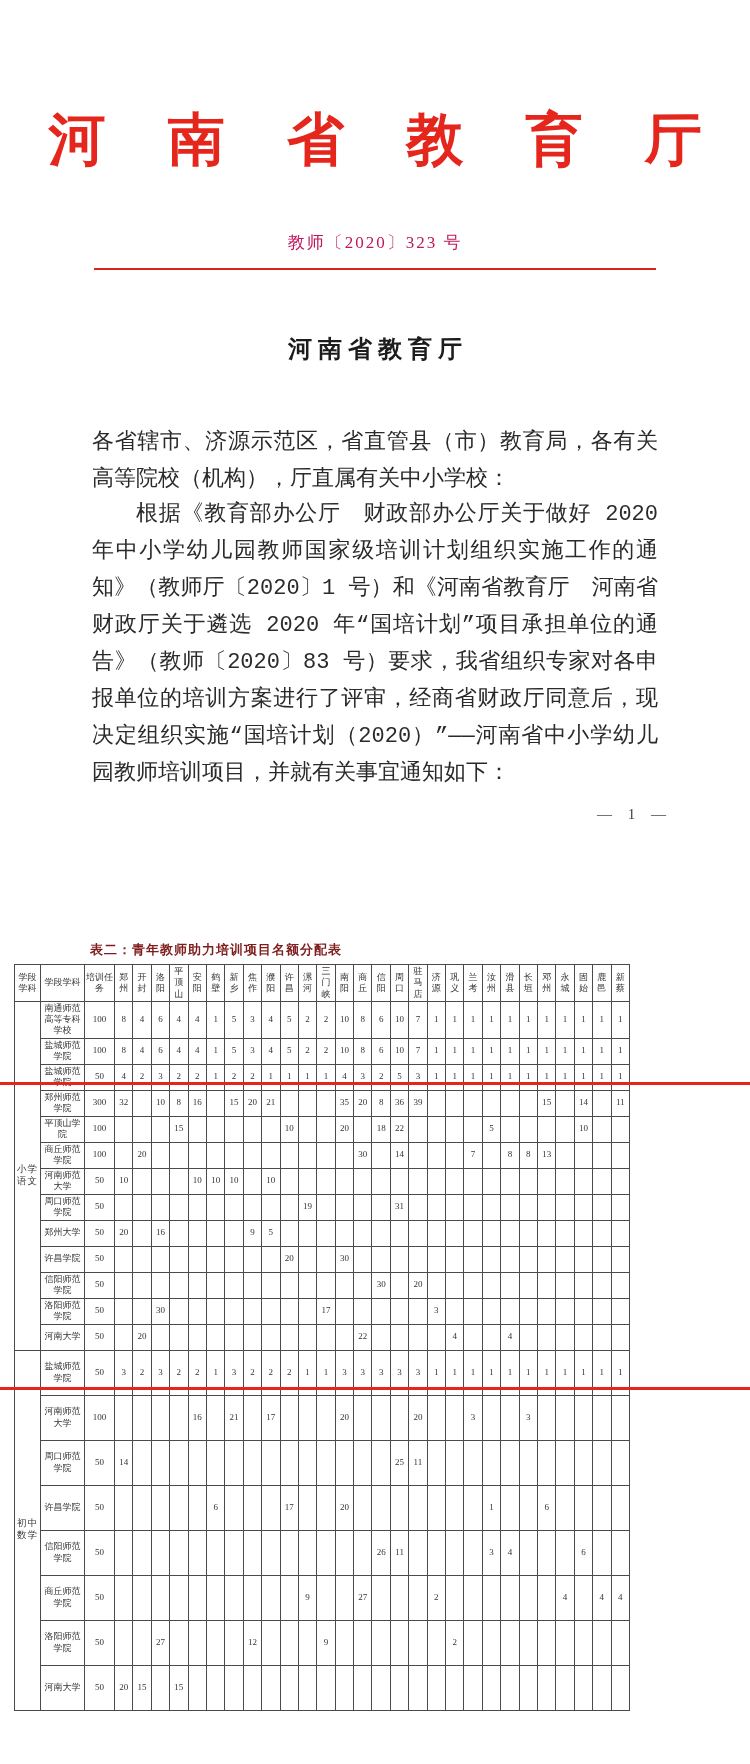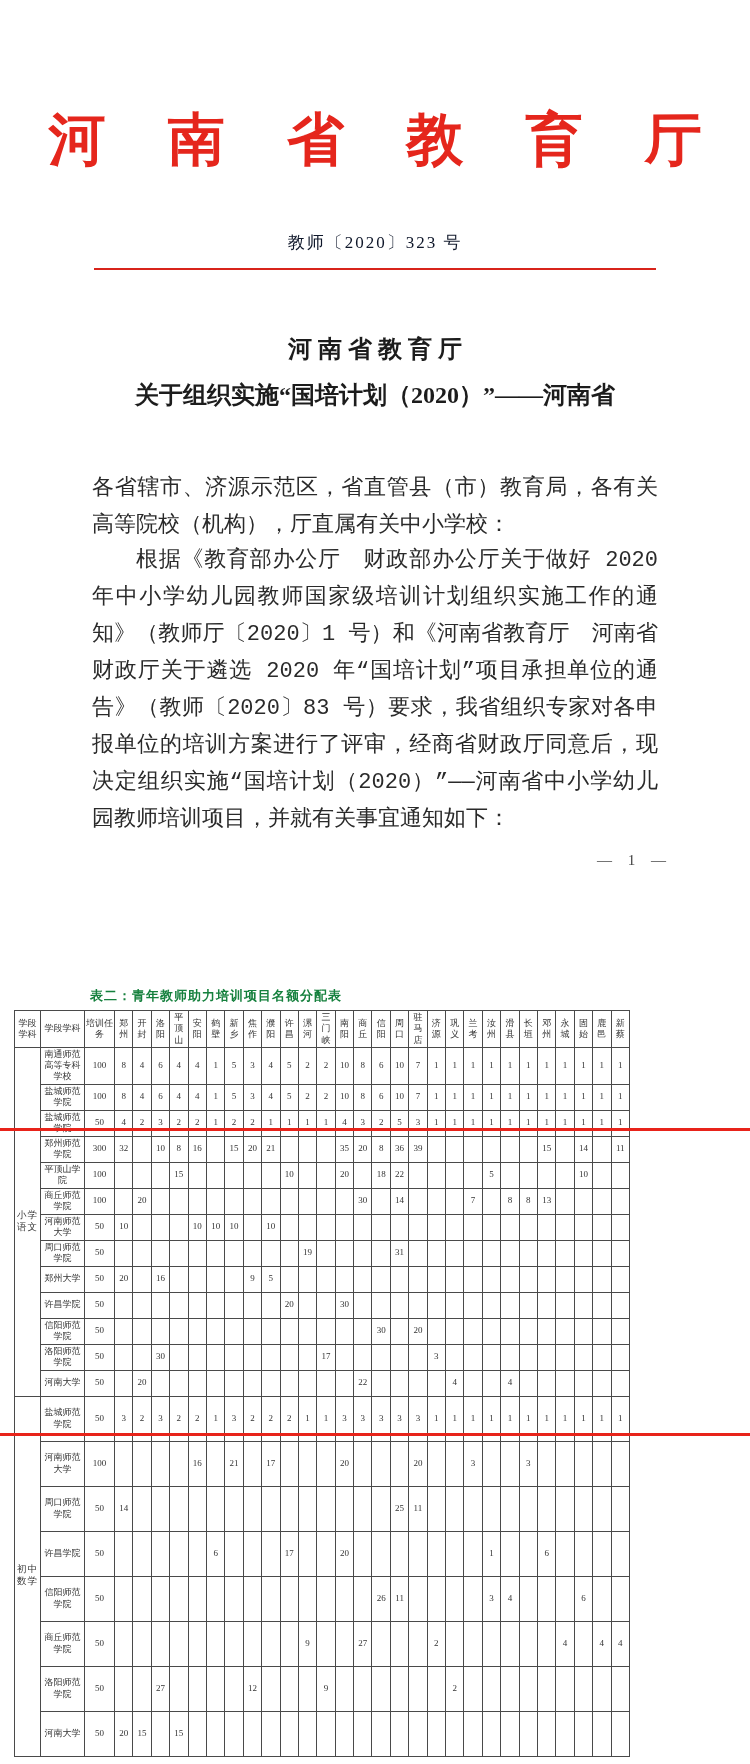--- a/index.html
+++ b/index.html
@@ -6,41 +6,41 @@
   body{
     width:750px;height:1764px;background:#ffffff;position:relative;
     font-family:"Liberation Serif","DejaVu Serif",serif;color:#2e2e2e;
     overflow:hidden;
   }
   .letterhead-title{
     margin-top:102px;text-align:center;font-size:57px;font-weight:bold;
     color:#e5261c;letter-spacing:24px;text-indent:24px;white-space:nowrap;
   }
   .doc-number{
-    margin-top:52px;text-align:center;font-size:17px;color:#0f172a;letter-spacing:2px;
+    margin-top:52px;text-align:center;font-size:17px;color:#be185d;letter-spacing:2px;
   }
   .red-rule{
     width:562px;height:2px;background:#d8241b;margin:14px auto 0 auto;
   }
   .notice-title{
     margin-top:56px;text-align:center;font-weight:bold;color:#1c1c1c;
     font-size:24px;line-height:46px;
   }
   .body-text{
     width:566px;margin:50px auto 0 auto;font-size:22px;line-height:37px;
     text-align:justify;color:#2a2a2a;
   }
   .body-text p{margin:0;}
   .body-text p.indent{text-indent:2em;font-family:Liberation Mono, monospace;}
   .page-number{
     width:672px;margin-top:14px;text-align:right;font-size:15px;color:#444;
     letter-spacing:6px;
   }
   .table-caption{
-    margin:118px 0 5px 90px;font-size:13px;font-weight:bold;color:#15803d;
+    margin:118px 0 5px 90px;font-size:13px;font-weight:bold;color:#7f1d1d;
     letter-spacing:1px;
   }
   .table-wrap{position:relative;margin-left:14px;width:722px;}
   table.quota{
     border-collapse:collapse;table-layout:fixed;width:616px;
     font-size:9px;color:#333;
   }
   table.quota th,table.quota td{
     border:1px solid #4a4a4a;text-align:center;vertical-align:middle;
     padding:1px 0;line-height:1.25;word-break:break-all;
@@ -61,21 +61,20 @@
 <body>
 
 <div class="letterhead-title">河 南 省 教 育 厅</div>
 
 <div class="doc-number">教师〔2020〕323 号</div>
 
 <div class="red-rule"></div>
 
 <div class="notice-title">
   <div>河 南 省 教 育 厅</div>
-  <div>关于组织实施“国培计划（2020）”——河南省</div>
 </div>
 
 <div class="body-text">
   <p>各省辖市、济源示范区，省直管县（市）教育局，各有关高等院校（机构），厅直属有关中小学校：</p>
   <p class="indent">根据《教育部办公厅　财政部办公厅关于做好 2020 年中小学幼儿园教师国家级培训计划组织实施工作的通知》（教师厅〔2020〕1 号）和《河南省教育厅　河南省财政厅关于遴选 2020 年“国培计划”项目承担单位的通告》（教师〔2020〕83 号）要求，我省组织专家对各申报单位的培训方案进行了评审，经商省财政厅同意后，现决定组织实施“国培计划（2020）”——河南省中小学幼儿园教师培训项目，并就有关事宜通知如下：</p>
 </div>
 
 <div class="page-number">— 1 —</div>
 
 <div class="table-caption">表二：青年教师助力培训项目名额分配表</div>

